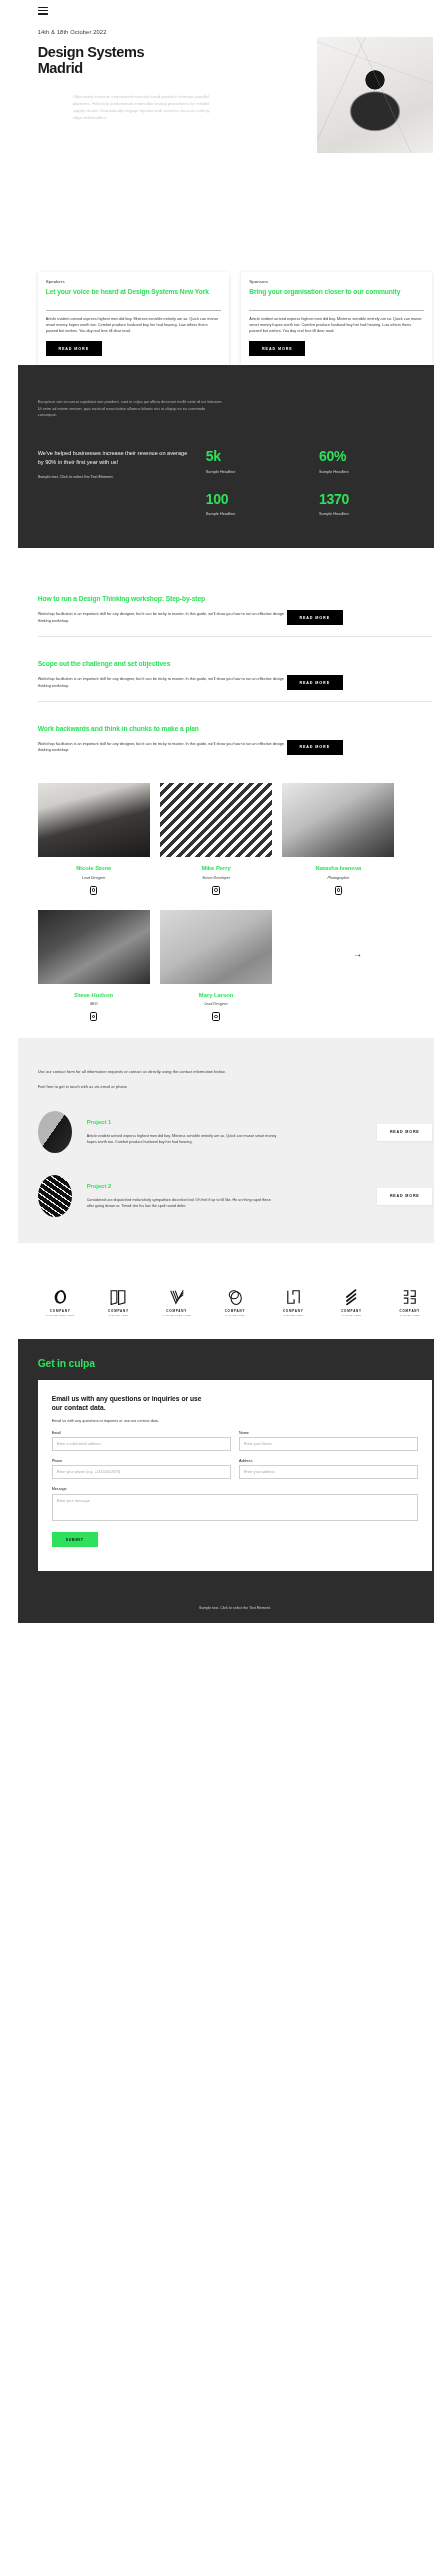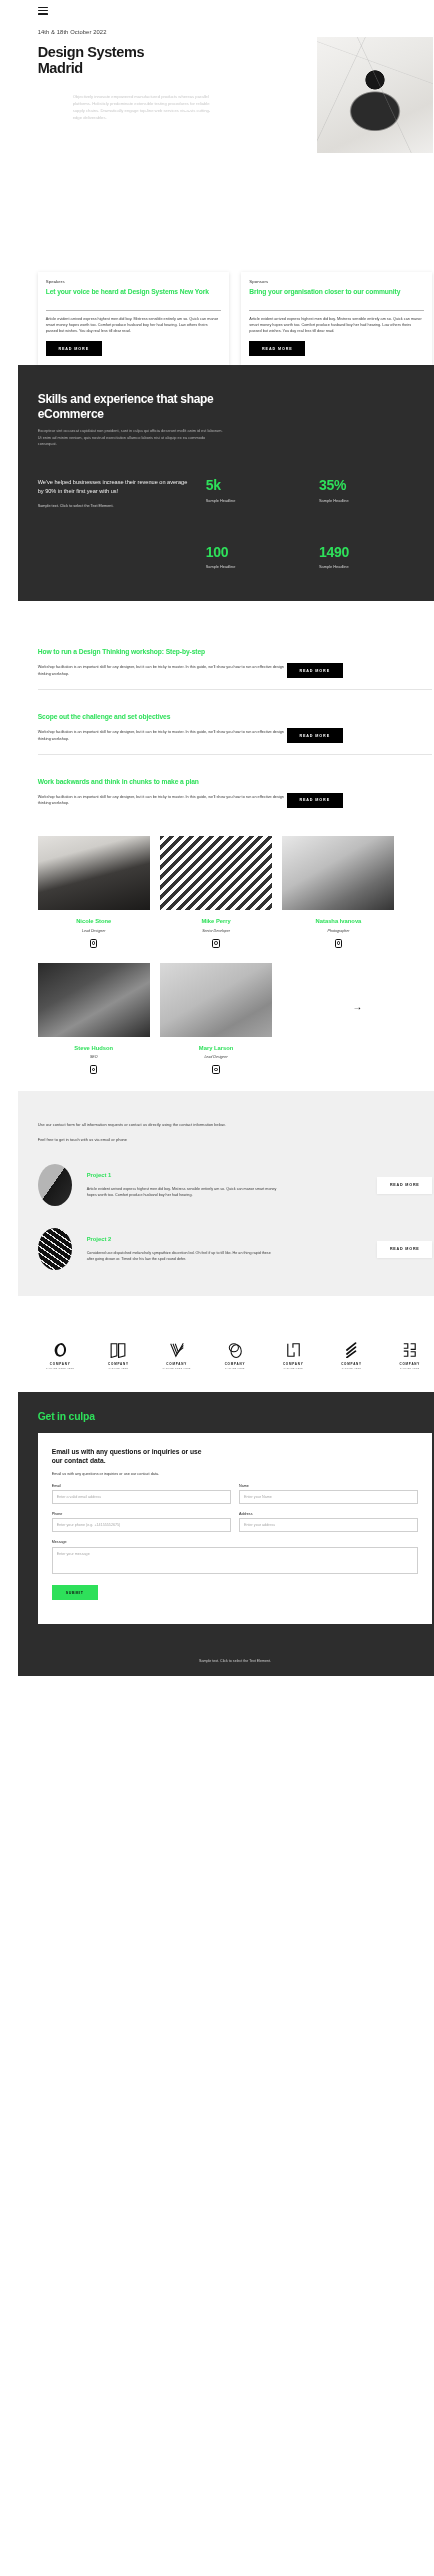--- a/index.html
+++ b/index.html
@@ -86,21 +86,21 @@
   .gal-name { font-size: 10.4px; font-weight: 700; letter-spacing: -0.2px; margin-top: 1.2px; }
 
   
   .skills { background: #2d2d2d; color: #fff; padding: 27px 19.7px 32px 19.7px; }
   .skills-title { font-size: 12px; line-height: 14.5px; font-weight: 700; letter-spacing: -0.3px; max-width: 197px; }
   .skills-para { margin-top: 7px; font-size: 3.9px; line-height: 6.7px; color: #b0b0b0; max-width: 185px; }
   .skills-row { display: flex; margin-top: 30px; }
   .skills-left { width: 168px; padding-right: 14px; }
   .skills-lead { font-size: 5.6px; line-height: 8.7px; color: #f2f2f2; }
   .skills-sub { margin-top: 8px; font-size: 3.8px; color: #cfcfcf; }
-  .stats { flex: 1; display: grid; grid-template-columns: 1fr 1fr; row-gap: 42px; }
+  .stats { flex: 1; display: grid; grid-template-columns: 1fr 1fr; row-gap: 18px; }
   .stat-num { font-size: 14px; font-weight: 700; color: #2ee05a; letter-spacing: -0.3px; line-height: 15px; }
   .stat-cap { margin-top: 4.6px; font-size: 3.9px; color: #d2d2d2; }
 
   
   .tickets { padding: 24px 19.7px 23px 19.7px; background: #fff; }
   .section-title { font-size: 11.6px; font-weight: 700; letter-spacing: -0.3px; }
   .ticket { padding-top: 23px; }
   .ticket + .ticket { border-top: 0.6px solid #e4e4e4; margin-top: 11.6px; }
   .ticket-head { font-size: 6.7px; font-weight: 700; color: #2ee05a; letter-spacing: -0.1px; }
   .ticket-row { display: flex; align-items: center; margin-top: 8px; }
@@ -200,42 +200,41 @@
       <div class="card-kicker">Sponsors</div>
       <div class="card-title">Bring your organisation closer to our community</div>
       <div class="card-rule"></div>
       <div class="card-body">Article evident arrived express highest men did boy. Mistress sensible entirely am so. Quick can manor smart money hopes worth too. Comfort produce husband boy her had hearing. Law others theirs passed but wishes. You day real less till dear read.</div>
       <button class="btn-dark">READ MORE</button>
     </div>
   </div>
 
 
   <div class="skills">
-    <div class="skills-title">Skills and experience that shape eCommerce</div>
     <div class="skills-para">Excepteur sint occaecat cupidatat non proident, sunt in culpa qui officia deserunt mollit anim id est laborum. Ut enim ad minim veniam, quis nostrud exercitation ullamco laboris nisi ut aliquip ex ea commodo consequat.</div>
     <div class="skills-row">
       <div class="skills-left">
         <div class="skills-lead">We've helped businesses increase their revenue on average by 90% in their first year with us!</div>
         <div class="skills-sub">Sample text. Click to select the Text Element.</div>
       </div>
       <div class="stats">
         <div>
           <div class="stat-num">5k</div>
           <div class="stat-cap">Sample Headline</div>
         </div>
         <div>
-          <div class="stat-num">35%</div>
+          <div class="stat-num">60%</div>
           <div class="stat-cap">Sample Headline</div>
         </div>
         <div>
           <div class="stat-num">100</div>
           <div class="stat-cap">Sample Headline</div>
         </div>
         <div>
-          <div class="stat-num">1490</div>
+          <div class="stat-num">1370</div>
           <div class="stat-cap">Sample Headline</div>
         </div>
       </div>
     </div>
   </div>
 
   <div class="tickets">
     <div class="ticket">
       <div class="ticket-head">How to run a Design Thinking workshop: Step-by-step</div>
       <div class="ticket-row">

